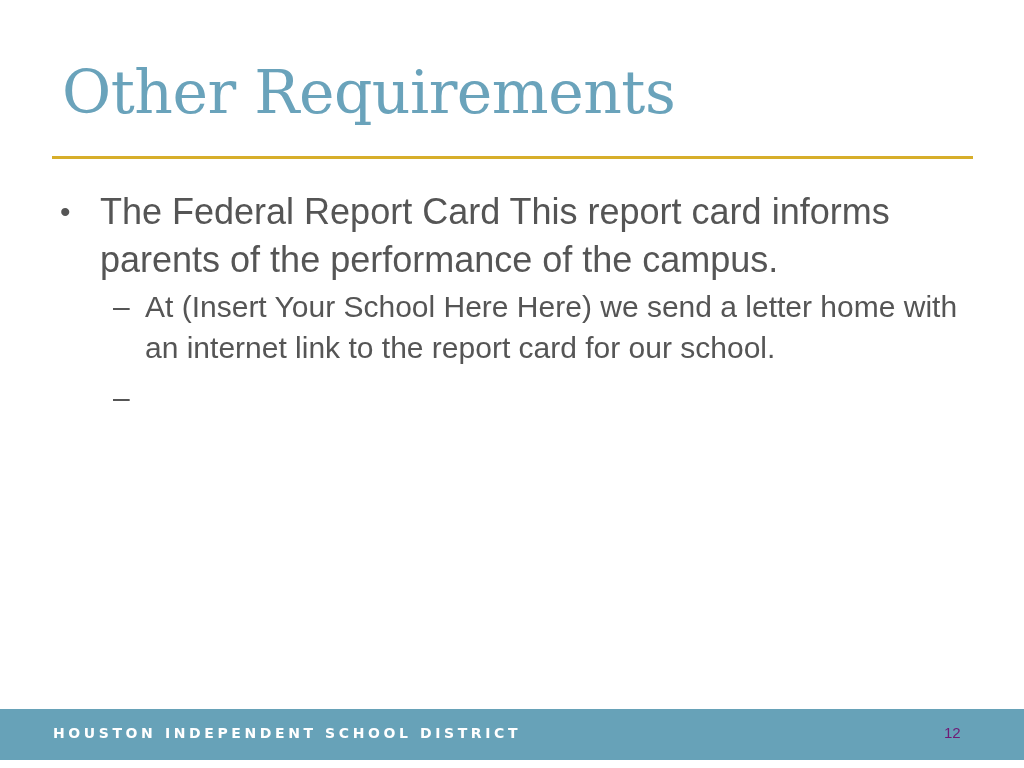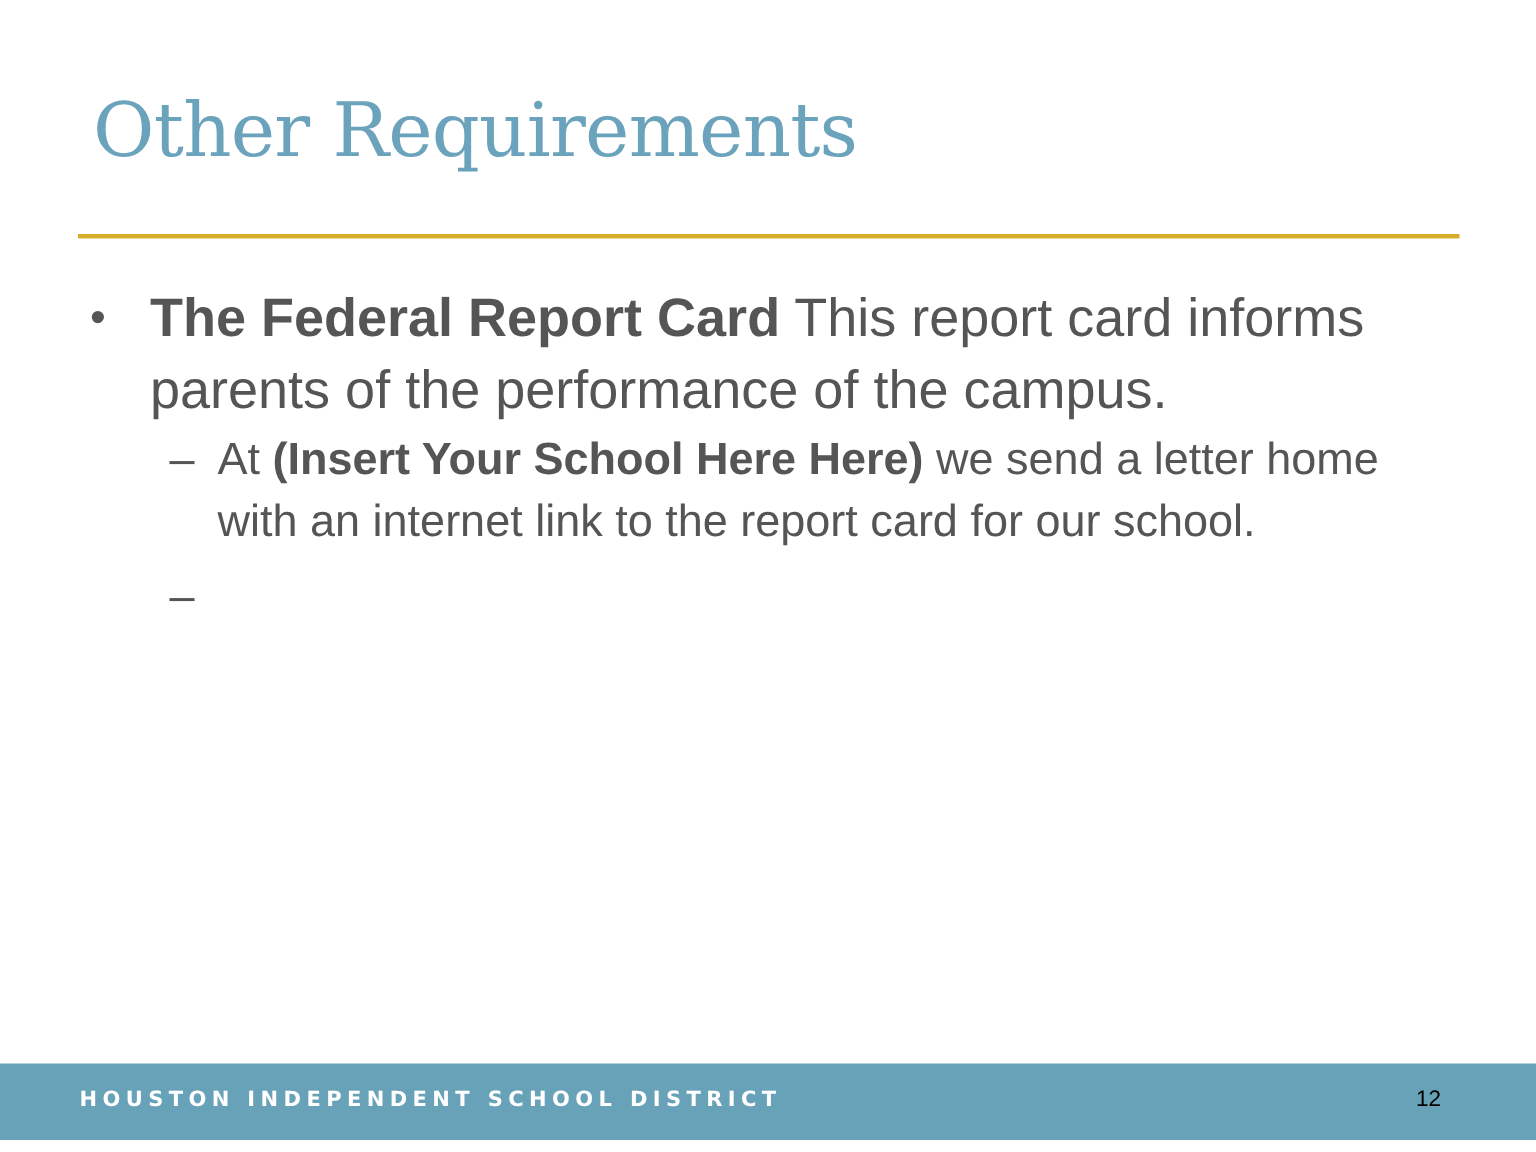--- a/index.html
+++ b/index.html
@@ -14,21 +14,21 @@
       position: relative;
       width: 1024px;
       height: 768px;
       background: #ffffff;
     }
     .title {
       position: absolute;
       left: 62px;
       top: 62px;
       font-family: "DejaVu Serif", "Liberation Serif", serif;
-      font-size: 50px;
+      font-size: 60px;
       color: #6aa3bb;
       letter-spacing: -0.5px;
       white-space: nowrap;
       line-height: 1;
     }
     .rule {
       position: absolute;
       left: 52px;
       top: 156px;
       width: 921px;
@@ -62,21 +62,21 @@
       font-size: 30px;
       line-height: 41px;
     }
     .l2 .dash {
       position: absolute;
       left: 53px;
       top: 0;
     }
     .l2.first { margin-top: 2px; }
     .l2.gap { margin-top: 9px; }
-    b { font-weight: bold; }
+    b { font-weight: normal; }
     .footer {
       position: absolute;
       left: 0;
       top: 709px;
       width: 1024px;
       height: 51px;
       background: #67a2b8;
       padding-left: 44px;
     }
     .footer-text {
@@ -89,21 +89,21 @@
       letter-spacing: 3.6px;
       color: #ffffff;
       white-space: nowrap;
     }
     .page-num {
       position: absolute;
       left: 944px;
       top: 15px;
       font-family: "Liberation Sans", sans-serif;
       font-size: 15px;
-      color: #000000;
+      color: #701a75;
     }
   </style>
 </head>
 <body>
 
 <div class="slide">
   <div class="title">Other Requirements</div>
   <div class="rule"></div>
 
   <div class="body">

